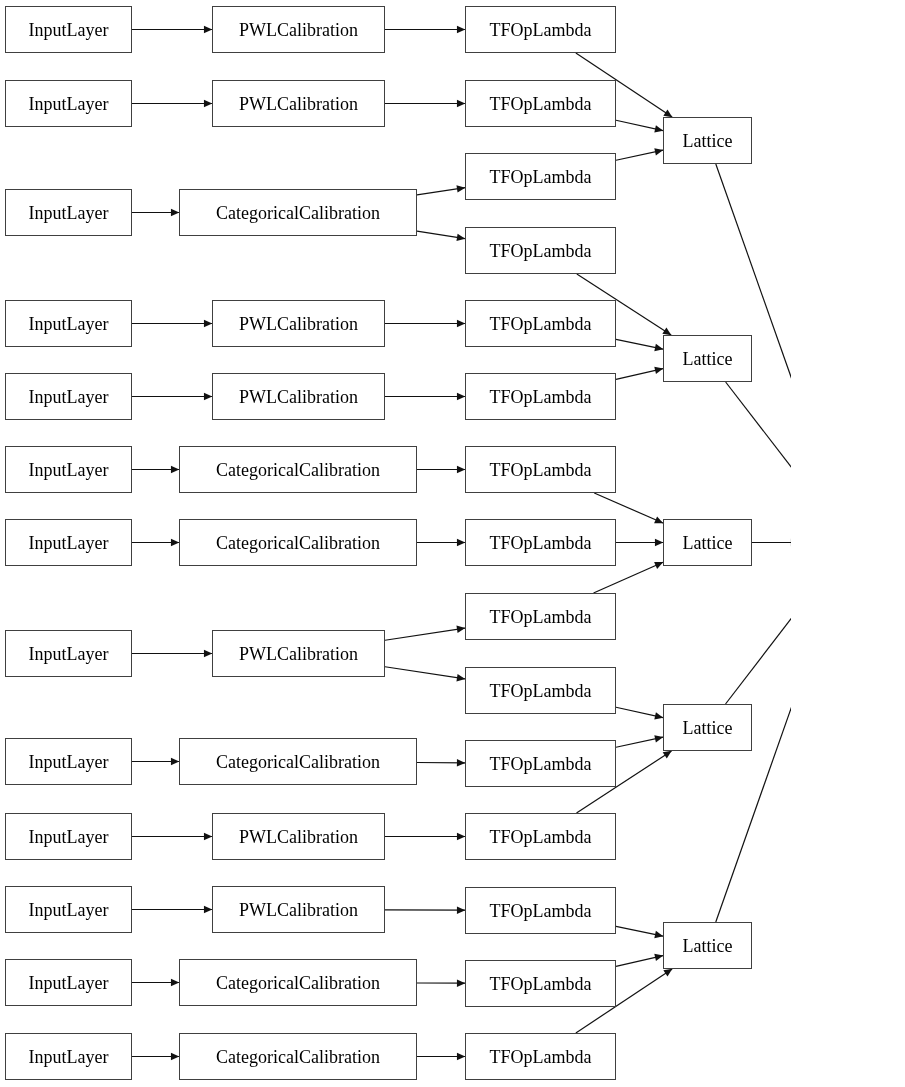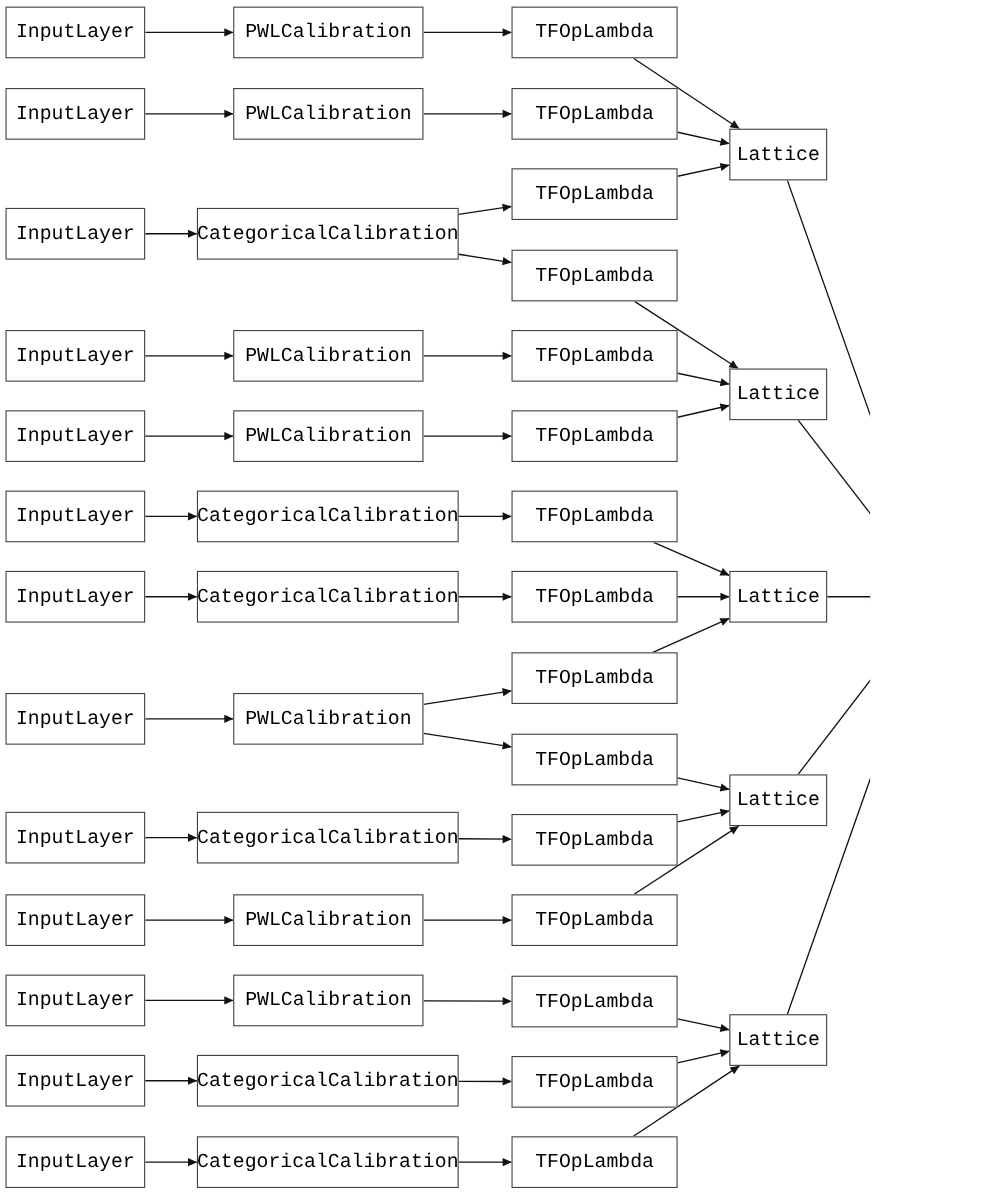--- a/index.html
+++ b/index.html
@@ -13,21 +13,21 @@
     background:var(--node-fill,#ffffff);
     border:1.4px solid var(--node-border,#404040);
     display:flex; align-items:center; justify-content:center;
     font-size:18px; color:var(--text-color,#000000);
     white-space:nowrap; line-height:1;
   }
 </style>
 </head>
 <body style="background: rgb(255, 255, 255);">
 
-<div id="diagram" style="--node-fill: #ffffff; --node-border: #404040; --text-color: #000000; width: 791px; height: 1087px; font-family: Liberation Mono, monospace;">
+<div id="diagram" style="--node-fill: #ffffff; --node-border: #404040; --text-color: #000000; width: 791px; height: 1087px;">
   <svg id="edge-layer" width="905" height="1087" xmlns="http://www.w3.org/2000/svg">
     <defs>
       <marker id="arrowhead" viewBox="0 0 10 10" refX="9.5" refY="5" markerWidth="11" markerHeight="8.5" markerUnits="userSpaceOnUse" orient="auto">
         <path id="arrowhead-path" d="M0,0.6 L9.8,5 L0,9.4 z" fill="#111111"></path>
       </marker>
     </defs>
     <g id="edges-group">
         <line x1="132" y1="29.5" x2="212" y2="29.5" stroke="#111111" stroke-width="1.2" marker-end="url(#arrowhead)"></line>
         <line x1="132" y1="103.5" x2="212" y2="103.5" stroke="#111111" stroke-width="1.2" marker-end="url(#arrowhead)"></line>
         <line x1="132" y1="212.5" x2="179" y2="212.5" stroke="#111111" stroke-width="1.2" marker-end="url(#arrowhead)"></line>

